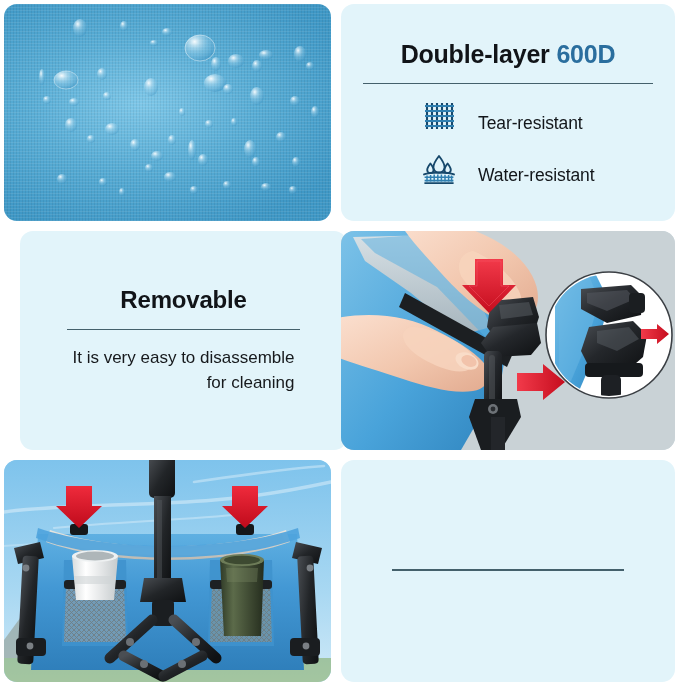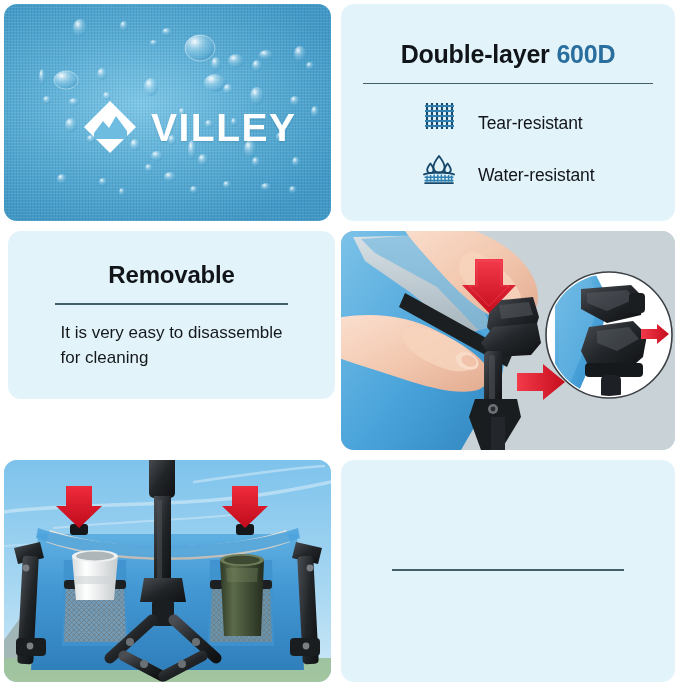--- a/index.html
+++ b/index.html
@@ -22,21 +22,21 @@
   .panel {
     position: absolute;
     border-radius: 13px;
     overflow: hidden;
     background: #e2f4fa;
   }
 
   
   .p-fabric-photo  { left: 4px;   top: 4px;   width: 327px; height: 217px; }
   .p-fabric-text   { left: 341px; top: 4px;   width: 334px; height: 217px; }
-  .p-removable     { left: 8px;   top: 231px; width: 327px; height: 168px; }
+  .p-removable     { left: 20px;   top: 231px; width: 327px; height: 219px; }
   .p-clip-photo    { left: 341px; top: 231px; width: 334px; height: 219px; }
   .p-wagon-photo   { left: 4px;   top: 460px; width: 327px; height: 222px; }
   .p-cupholder-txt { left: 341px; top: 460px; width: 334px; height: 222px; }
 
   
   .text-panel {
     display: flex;
     flex-direction: column;
     align-items: center;
     justify-content: center;
@@ -57,21 +57,21 @@
     height: 1.5px;
     background: #44606b;
     width: 100%;
     margin: 13px 0 14px 0;
   }
 
   .subline {
     font-size: 16.5px;
     font-weight: 400;
     color: #16191c;
-    text-align: left;
+    text-align: right;
     line-height: 1.45;
   }
 
   
   .features { width: 100%; padding-left: 58px; }
   .feature-row {
     display: flex;
     align-items: flex-end;
     gap: 21px;
     margin-bottom: 16px;
@@ -207,27 +207,20 @@
         <ellipse cx="190" cy="186" rx="4" ry="4" fill="url(#drp)"></ellipse>
         <ellipse cx="223" cy="181" rx="4" ry="4" fill="url(#drp)"></ellipse>
         <ellipse cx="262" cy="183" rx="5" ry="4" fill="url(#drp)"></ellipse>
         <ellipse cx="289" cy="186" rx="4" ry="4" fill="url(#drp)"></ellipse>
         <ellipse cx="205" cy="120" rx="4" ry="4" fill="url(#drp)"></ellipse>
         <ellipse cx="230" cy="118" rx="3" ry="4" fill="url(#drp)"></ellipse>
         <ellipse cx="178" cy="108" rx="3" ry="4" fill="url(#drp)"></ellipse>
       </g>
     </svg>
 
-    <div class="logo-block">
-      <svg class="logo-mark" viewBox="0 0 56 56">
-        <path d="M28 2 L54 28 L28 54 L2 28 Z" fill="#ffffff"></path>
-        <path d="M12 34 L21 22 L27 29 L34 17 L45 32 L45 40 L12 40 Z" fill="#63b6de" opacity=".92"></path>
-      </svg>
-      <span class="logo-word">VILLEY</span>
-    </div>
   </div>
 
   <div class="panel p-fabric-text text-panel">
     <div class="headline">
       <span>Double-layer </span><span class="accent">600D</span><br>
     </div>
 
     <div class="divider"></div>
 
     <div class="features">

